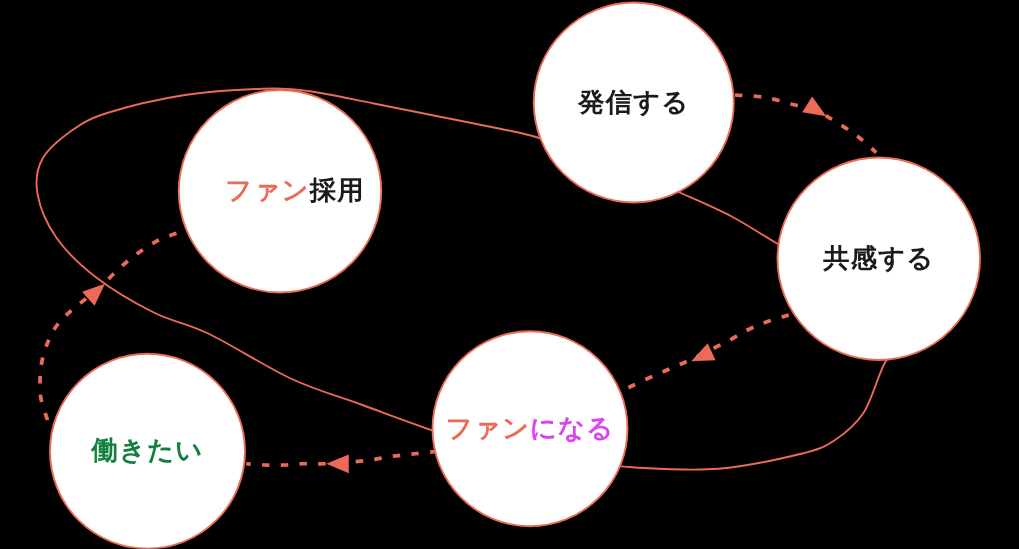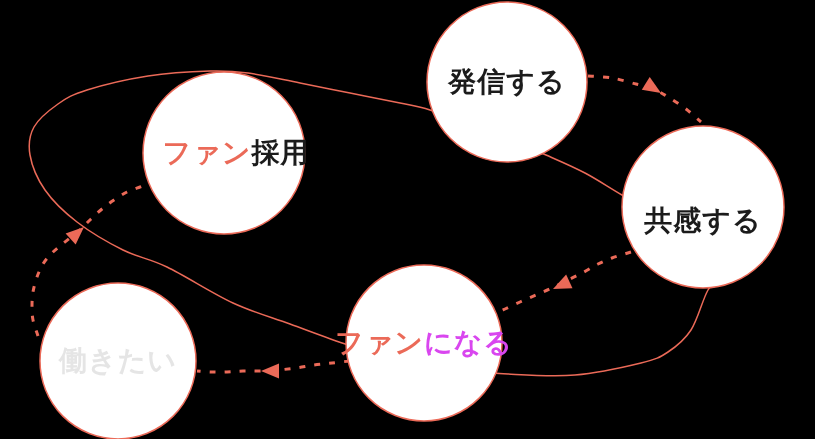--- a/index.html
+++ b/index.html
@@ -1,20 +1,20 @@
 <!DOCTYPE html>
 <html><head>
 <meta charset="utf-8">
 <style>
   html,body{margin:0;padding:0;background:#000;}
   .stage{position:relative;width:815px;height:439px;background:#000;overflow:hidden;
          font-family:"Liberation Sans","DejaVu Sans",sans-serif;}
   .stage svg{position:absolute;left:0;top:0;}
   .node-label{position:absolute;transform:translate(-50%,-50%);white-space:nowrap;
-              font-size:28px;font-weight:700;letter-spacing:1px;line-height:1;}
+              font-size:21px;font-weight:700;letter-spacing:1px;line-height:1;}
 </style>
 </head>
 <body>
 
 <div class="stage">
   <svg id="diagram-svg" width="815" height="439" viewBox="0 0 815 439">
       <path d="M 30 155 C 28.2 144.5, 29.3 135.5, 34 127 C 38.7 118.5, 49.2 110.2, 58 104 C 66.8 97.8, 72.0 94.7, 87 90 C 102.0 85.3, 127.5 79.2, 148 76 C 168.5 72.8, 193.3 71.5, 210 71 C 226.7 70.5, 233.0 71.0, 248 73 C 263.0 75.0, 283.0 79.7, 300 83 C 317.0 86.3, 333.3 89.7, 350 93 C 366.7 96.3, 386.7 100.2, 400 103 C 413.3 105.8, 418.3 106.3, 430 110 C 441.7 113.7, 456.7 120.0, 470 125 C 483.3 130.0, 497.3 135.0, 510 140 C 522.7 145.0, 533.5 149.5, 546 155 C 558.5 160.5, 572.3 166.3, 585 173 C 597.7 179.7, 608.2 187.0, 622 195 C 635.8 203.0, 654.0 212.2, 668 221 C 682.0 229.8, 696.7 239.5, 706 248 C 715.3 256.5, 723.7 265.0, 724 272 C 724.3 279.0, 713.5 280.3, 708 290 C 702.5 299.7, 697.7 319.7, 691 330 C 684.3 340.3, 676.3 346.5, 668 352 C 659.7 357.5, 656.5 359.2, 641 363 C 625.5 366.8, 597.2 373.2, 575 375 C 552.8 376.8, 527.5 375.0, 508 374 C 488.5 373.0, 476.0 371.2, 458 369 C 440.0 366.8, 418.3 365.0, 400 361 C 381.7 357.0, 366.3 351.2, 348 345 C 329.7 338.8, 309.2 331.0, 290 324 C 270.8 317.0, 253.5 312.5, 233 303 C 212.5 293.5, 185.3 275.8, 167 267 C 148.7 258.2, 138.0 257.5, 123 250 C 108.0 242.5, 90.0 232.0, 77 222 C 64.0 212.0, 52.8 201.2, 45 190 C 37.2 178.8, 31.8 165.5, 30 155 Z" fill="none" stroke="#EB6A58" stroke-width="1.5"></path>
       <path d="M 588 76 C 592.0 76.3, 604.0 76.7, 612 78 C 620.0 79.3, 629.3 82.3, 636 84 C 642.7 85.7, 646.7 85.8, 652 88 C 657.3 90.2, 662.3 93.5, 668 97 C 673.7 100.5, 680.5 104.8, 686 109 C 691.5 113.2, 698.5 119.8, 701 122" fill="none" stroke="#EB6A58" stroke-width="3" stroke-dasharray="6 9" stroke-linecap="butt"></path>
       <path d="M 631 252 C 627.8 253.0, 617.5 256.0, 612 258 C 606.5 260.0, 602.7 261.7, 598 264 C 593.3 266.3, 589.0 269.3, 584 272 C 579.0 274.7, 573.3 277.3, 568 280 C 562.7 282.7, 557.3 285.5, 552 288 C 546.7 290.5, 541.3 292.7, 536 295 C 530.7 297.3, 525.2 299.7, 520 302 C 514.8 304.3, 509.3 307.0, 505 309 C 500.7 311.0, 495.8 313.2, 494 314" fill="none" stroke="#EB6A58" stroke-width="3" stroke-dasharray="6 9" stroke-linecap="butt"></path>
       <path d="M 350 361 C 347.0 361.3, 338.0 362.3, 332 363 C 326.0 363.7, 320.0 364.2, 314 365 C 308.0 365.8, 302.0 367.2, 296 368 C 290.0 368.8, 284.0 369.5, 278 370 C 272.0 370.5, 265.8 370.8, 260 371 C 254.2 371.2, 248.5 370.8, 243 371 C 237.5 371.2, 232.3 371.8, 227 372 C 221.7 372.2, 216.0 372.2, 211 372 C 206.0 371.8, 199.3 371.2, 197 371" fill="none" stroke="#EB6A58" stroke-width="3" stroke-dasharray="6 9" stroke-linecap="butt"></path>
@@ -25,17 +25,17 @@
       <circle cx="424" cy="343" r="78" fill="#FFFFFF" stroke="#EB6A58" stroke-width="1.5"></circle>
       <circle cx="118" cy="361" r="78" fill="#FFFFFF" stroke="#EB6A58" stroke-width="1.5"></circle>
       <path d="M 0 0 L -18 7.5 L -18 -7.5 Z" fill="#EB6A58" transform="translate(661,93) rotate(32)"></path>
       <path d="M 0 0 L -18 7.5 L -18 -7.5 Z" fill="#EB6A58" transform="translate(553,289) rotate(155)"></path>
       <path d="M 0 0 L -18 7.5 L -18 -7.5 Z" fill="#EB6A58" transform="translate(261,371) rotate(180)"></path>
       <path d="M 0 0 L -18 7.5 L -18 -7.5 Z" fill="#EB6A58" transform="translate(84,227) rotate(-42)"></path>
     </svg>
   <div id="labels">
       <div class="node-label" style="left: 236px; top: 153px;"><span style="color: rgb(235, 106, 88);">ファン</span><span style="color: rgb(27, 27, 27);">採用</span></div>
       <div class="node-label" style="left: 507px; top: 82px;"><span style="color: rgb(27, 27, 27);">発信する</span></div>
-      <div class="node-label" style="left: 703px; top: 221px;"><span style="color: rgb(27, 27, 27);">共感する</span></div>
+      <div class="node-label" style="left: 703px; top: 207px;"><span style="color: rgb(27, 27, 27);">共感する</span></div>
       <div class="node-label" style="left: 424px; top: 343px;"><span style="color: rgb(235, 106, 88);">ファン</span><span style="color: #d946ef;">になる</span></div>
-      <div class="node-label" style="left: 118px; top: 361px;"><span style="color: #e5e5e5;">働きたい</span></div>
+      <div class="node-label" style="left: 118px; top: 361px;"><span style="color: #15803d;">働きたい</span></div>
     </div>
 </div>
 
 </body></html>

